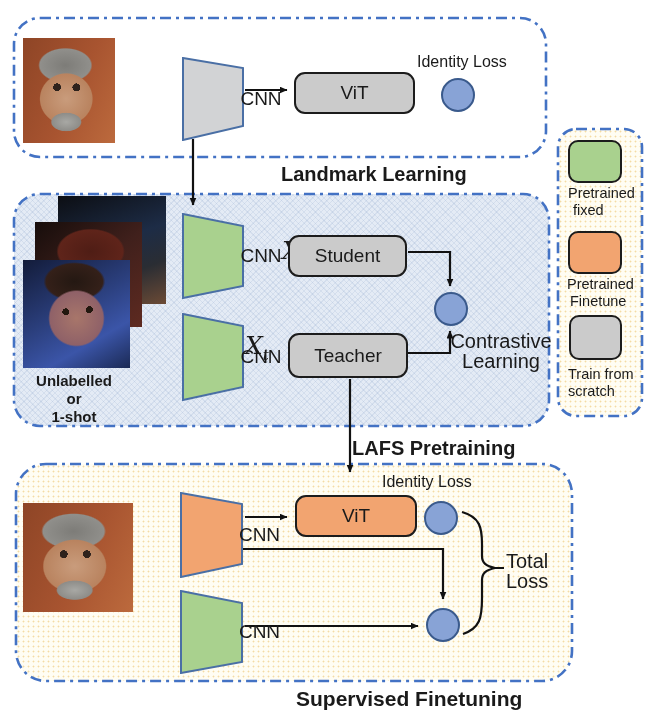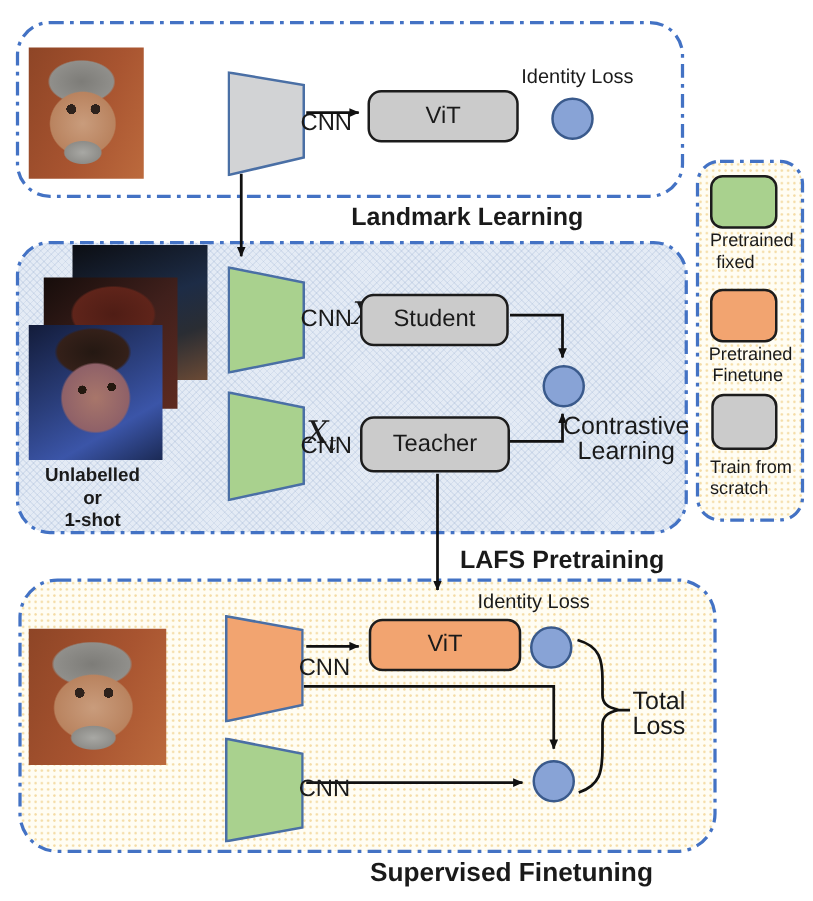--- a/index.html
+++ b/index.html
@@ -115,21 +115,21 @@
       <path d="M350,379 V472" marker-end="url(#ah)"></path>
       <path d="M245,517 H287" marker-end="url(#ah)"></path>
       <path d="M243,549 H443 V599" marker-end="url(#ah)"></path>
       <path d="M245,626 H418" marker-end="url(#ah)"></path>
 
       <path d="M462,512 C480,517 482,528 482,544 L482,556 C482,563 486,566 495,568 C486,570 482,573 482,580 L482,598 C482,618 480,628 463,634 M495,568 L504,568"></path>
     </g>
   </svg>
 
   <div class="section-title" style="left:281px;top:163px;text-align:right;">Landmark Learning</div>
-  <div class="section-title" style="left:368px;top:437px;">LAFS Pretraining</div>
+  <div class="section-title" style="left:352px;top:437px;">LAFS Pretraining</div>
   <div class="section-title" style="left:296px;top:687px;font-size:21px;">Supervised Finetuning</div>
 
   <div class="face face-man" style="left:23px;top:38px;width:92px;height:105px;"></div>
 
   <div class="trap" style="left:182px;top:57px;width:62px;height:84px;">
     <svg width="62" height="84">
       <polygon points="1,1 61,11 61,69 1,83" fill="#d2d3d5" stroke="#4a6fa5" stroke-width="2"></polygon>
     </svg>
     <span class="cnn-label">CNN</span>
   </div>

